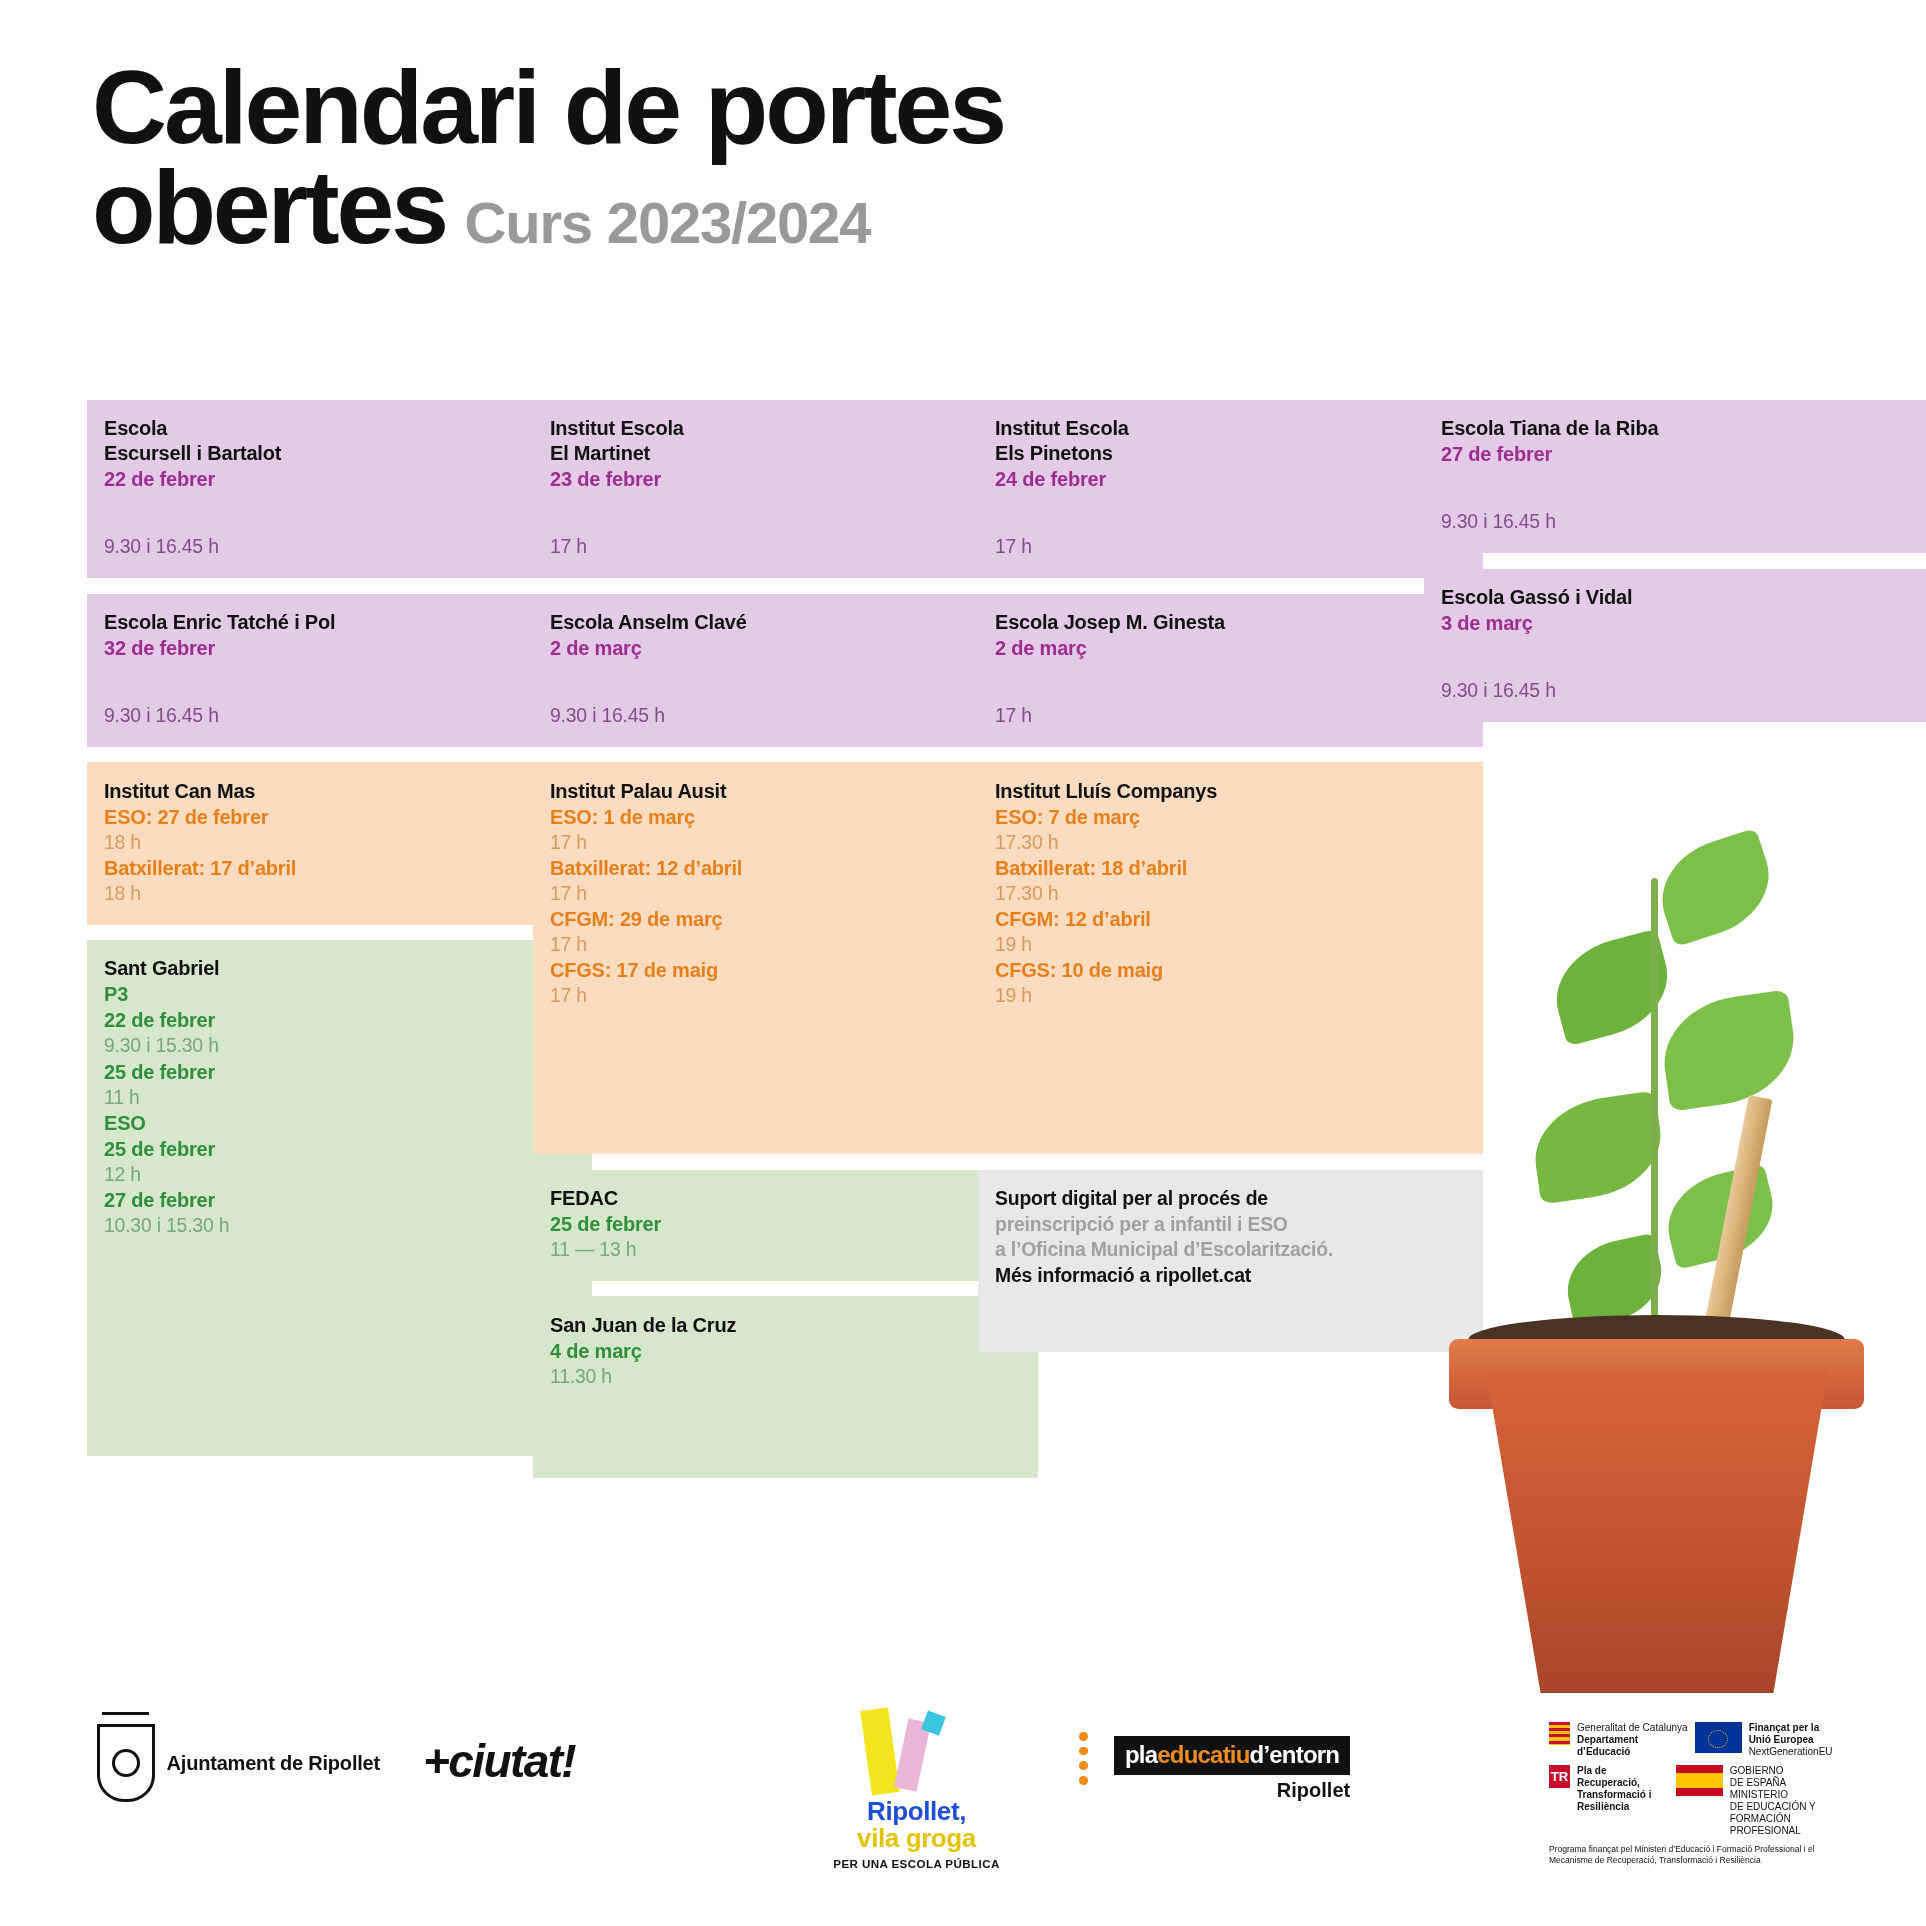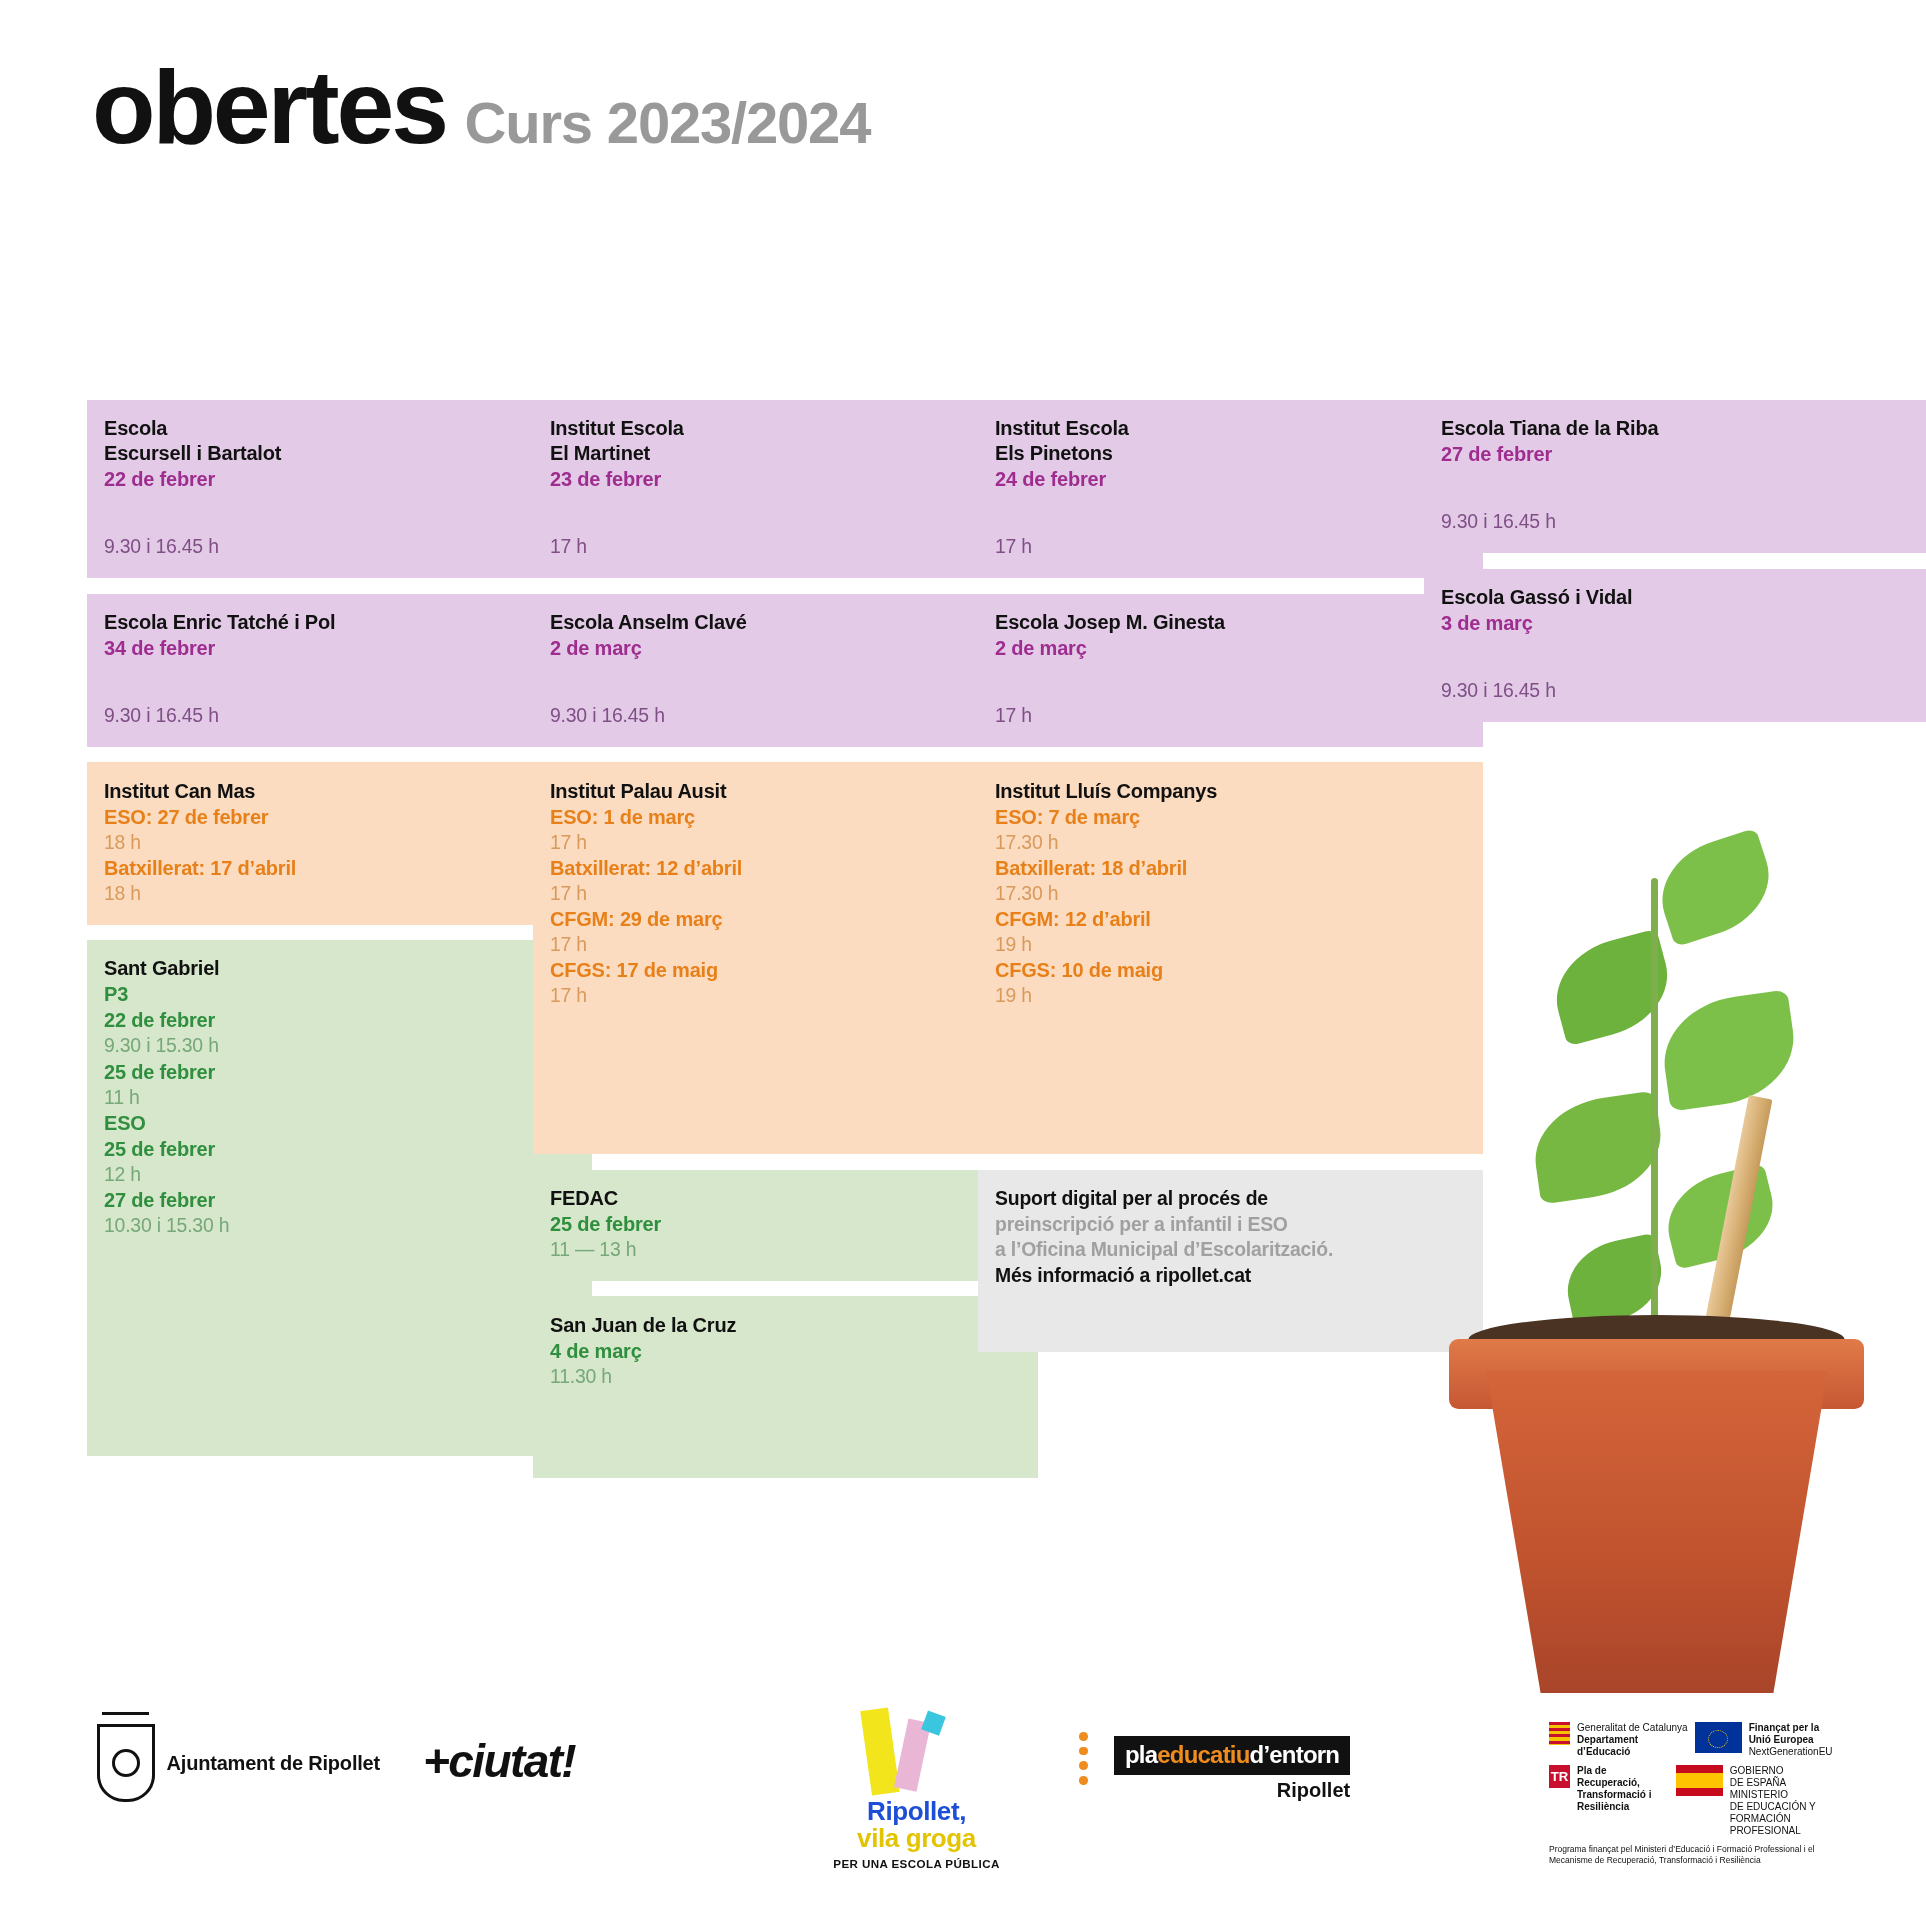--- a/index.html
+++ b/index.html
@@ -262,40 +262,41 @@
     width: 47px; height: 31px;
     background: linear-gradient(to bottom, #c60b1e 0 25%, #ffc400 25% 75%, #c60b1e 75% 100%);
     flex: 0 0 auto;
   }
   .gc-fine { font-size: 8.5px; line-height: 1.3; color: #111; margin-top: 5.4px; }
 </style>
 </head>
 <body>
 
 <div class="header">
+  <div class="title-line">Calendari de portes</div>
   <div class="title-row2">
     <div class="title-line">obertes</div>
     <div class="subtitle">Curs 2023/2024</div>
   </div>
 </div>
 
 <div class="grid">
 
   <div class="col col1">
 
     <div class="card purple h-purple-1">
       <div class="school-name">Escola</div>
       <div class="school-name">Escursell i Bartalot</div>
       <div class="date">22 de febrer</div>
       <div class="time">9.30 i 16.45 h</div>
     </div>
 
     <div class="card purple h-purple-2">
       <div class="school-name">Escola Enric Tatché i Pol</div>
-      <div class="date">34 de febrer</div>
+      <div class="date">32 de febrer</div>
       <div class="time">9.30 i 16.45 h</div>
     </div>
 
     <div class="card orange">
       <div class="school-name">Institut Can Mas</div>
       <div class="date">ESO: 27 de febrer</div>
       <div class="time">18 h</div>
       <div class="date">Batxillerat: 17 d’abril</div>
       <div class="time">18 h</div>
     </div>

